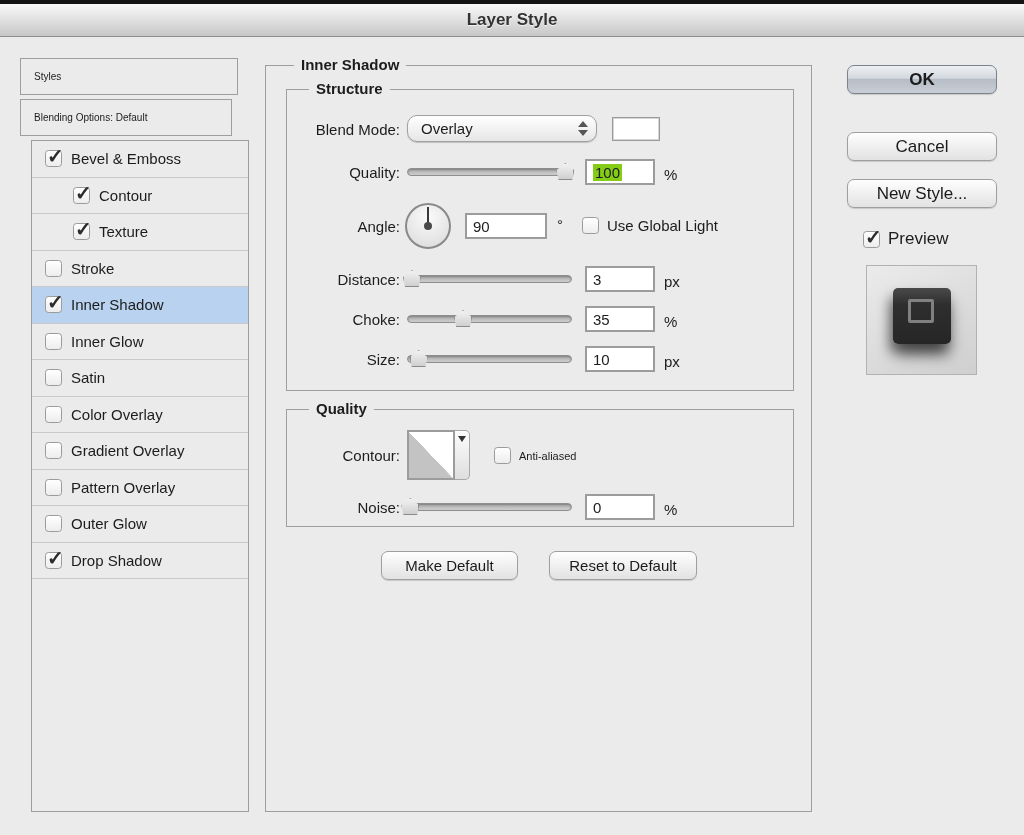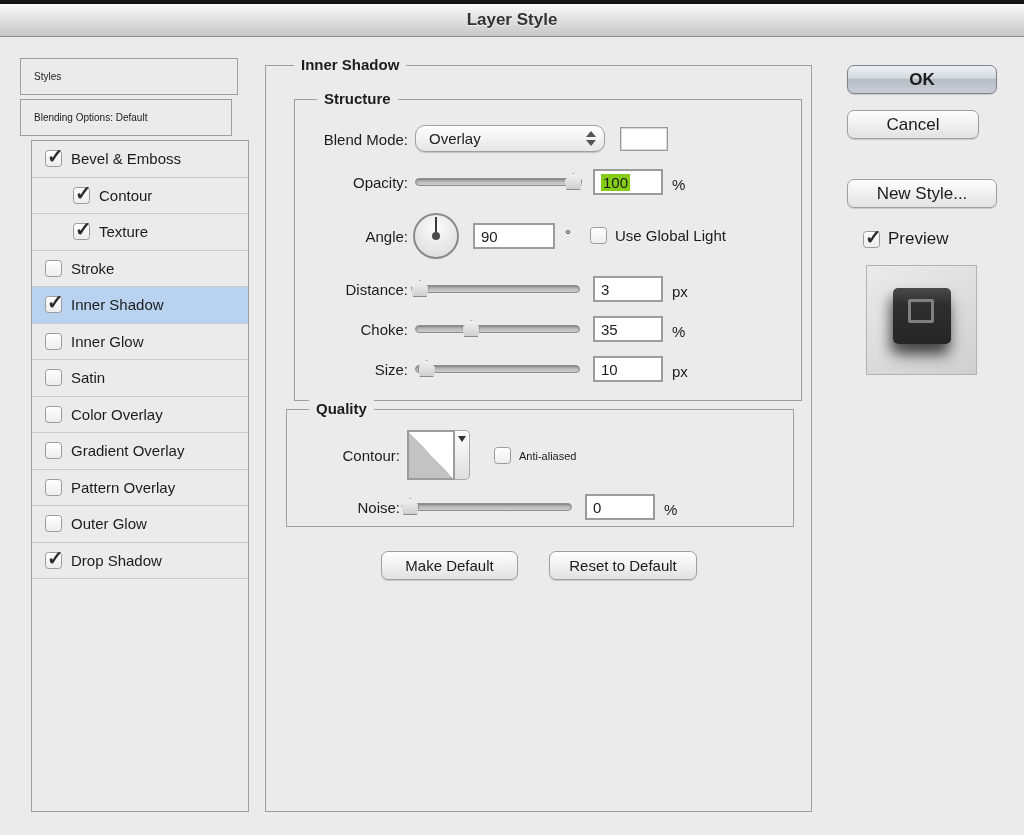--- a/index.html
+++ b/index.html
@@ -205,35 +205,35 @@
       </div>
       <div class="effect-row">
         <span class="cb checked"></span>
         <span class="lbl">Drop Shadow</span>
       </div>
     </div>
 
   <div class="box" style="left:265px; top:65px; width:547px; height:747px;">
     <span class="legend" style="left:28px;">Inner Shadow</span>
 
-    <div class="box" style="left:28px; top:23px; width:508px; height:302px; background:transparent;margin-top:10px;">
+    <div class="box" style="left:20px; top:23px; width:508px; height:302px; background:transparent;">
       <span class="legend" style="left:22px;">Structure</span>
 
       <div class="flabel" style="left:0; top:31px;">Blend Mode:</div>
       <div class="select" style="left:120px; top:25px;">
         <span>Overlay</span>
         <span class="spacer"></span>
         <span class="stepper">
             <span class="up"></span>
             <span class="down"></span>
           </span>
       </div>
       <div class="swatch" style="left:325px; top:27px;"></div>
 
-      <div class="flabel" style="left:0; top:74px;">Opacity:</div>
+      <div class="flabel" style="left:0; top:74px;">Quality:</div>
       <div class="slider" style="left:120px; top:74px;">
         <div class="track"></div>
         <div class="thumb" style="left: 96%;"></div>
       </div>
       <div class="field" style="left:298px; top:69px; width:70px;">
         <span class="sel">100</span>
       </div>
       <div class="unit" style="left:377px; top:76px;">%</div>
 
       <div class="flabel" style="left:0; top:128px;">Angle:</div>
@@ -305,21 +305,21 @@
         <span>0</span>
       </div>
       <div class="unit" style="left:377px; top:91px;">%</div>
     </div>
 
     <div class="btn" style="left:115px; top:485px; width:137px; height:29px;">Make Default</div>
     <div class="btn" style="left:283px; top:485px; width:148px; height:29px;">Reset to Default</div>
   </div>
 
   <div class="btn big primary" style="left:847px; top:65px; width:150px; height:29px;">OK</div>
-  <div class="btn big" style="left:847px; top:110px; width:132px; height:29px;">Cancel</div>
+  <div class="btn big" style="left:847px; top:132px; width:150px; height:29px;">Cancel</div>
   <div class="btn big" style="left:847px; top:179px; width:150px; height:29px;">New Style...</div>
 
   <div class="check-row" style="left:863px; top:229px;">
     <span class="cb checked"></span>
     <span class="txt">Preview</span>
   </div>
 
   <div class="preview-box">
     <div class="pv-square">
       <div class="pv-inner"></div>

